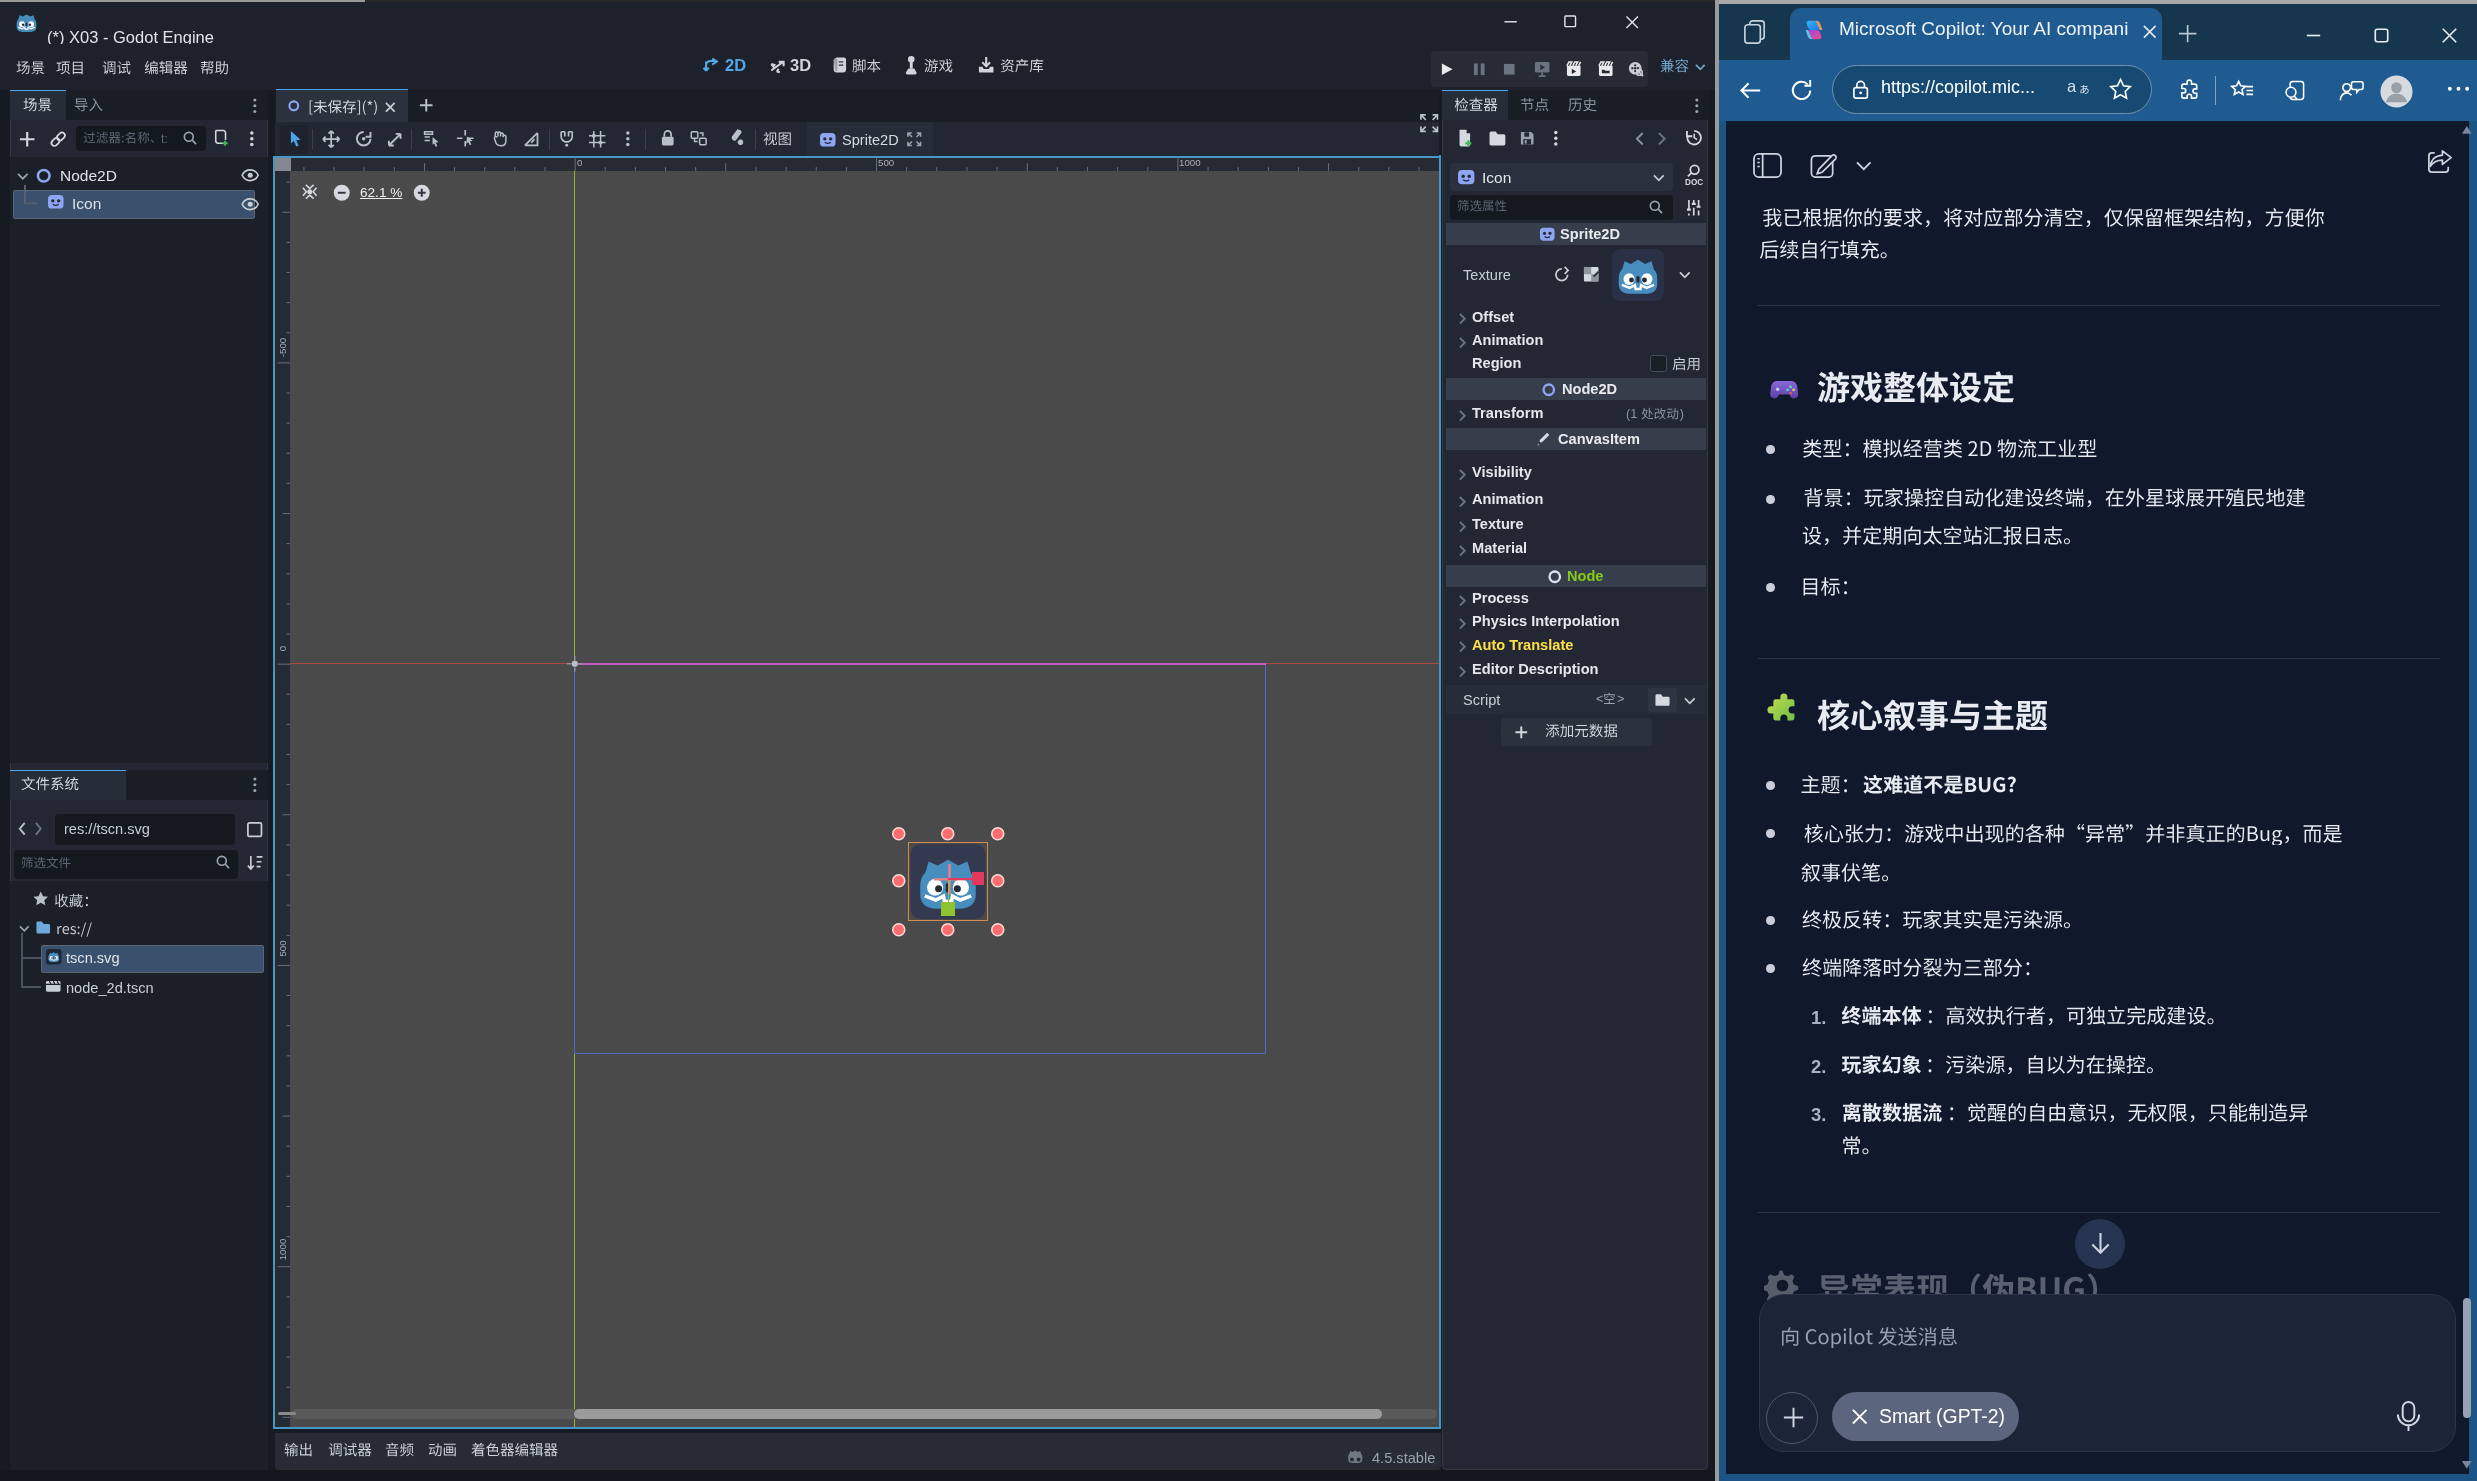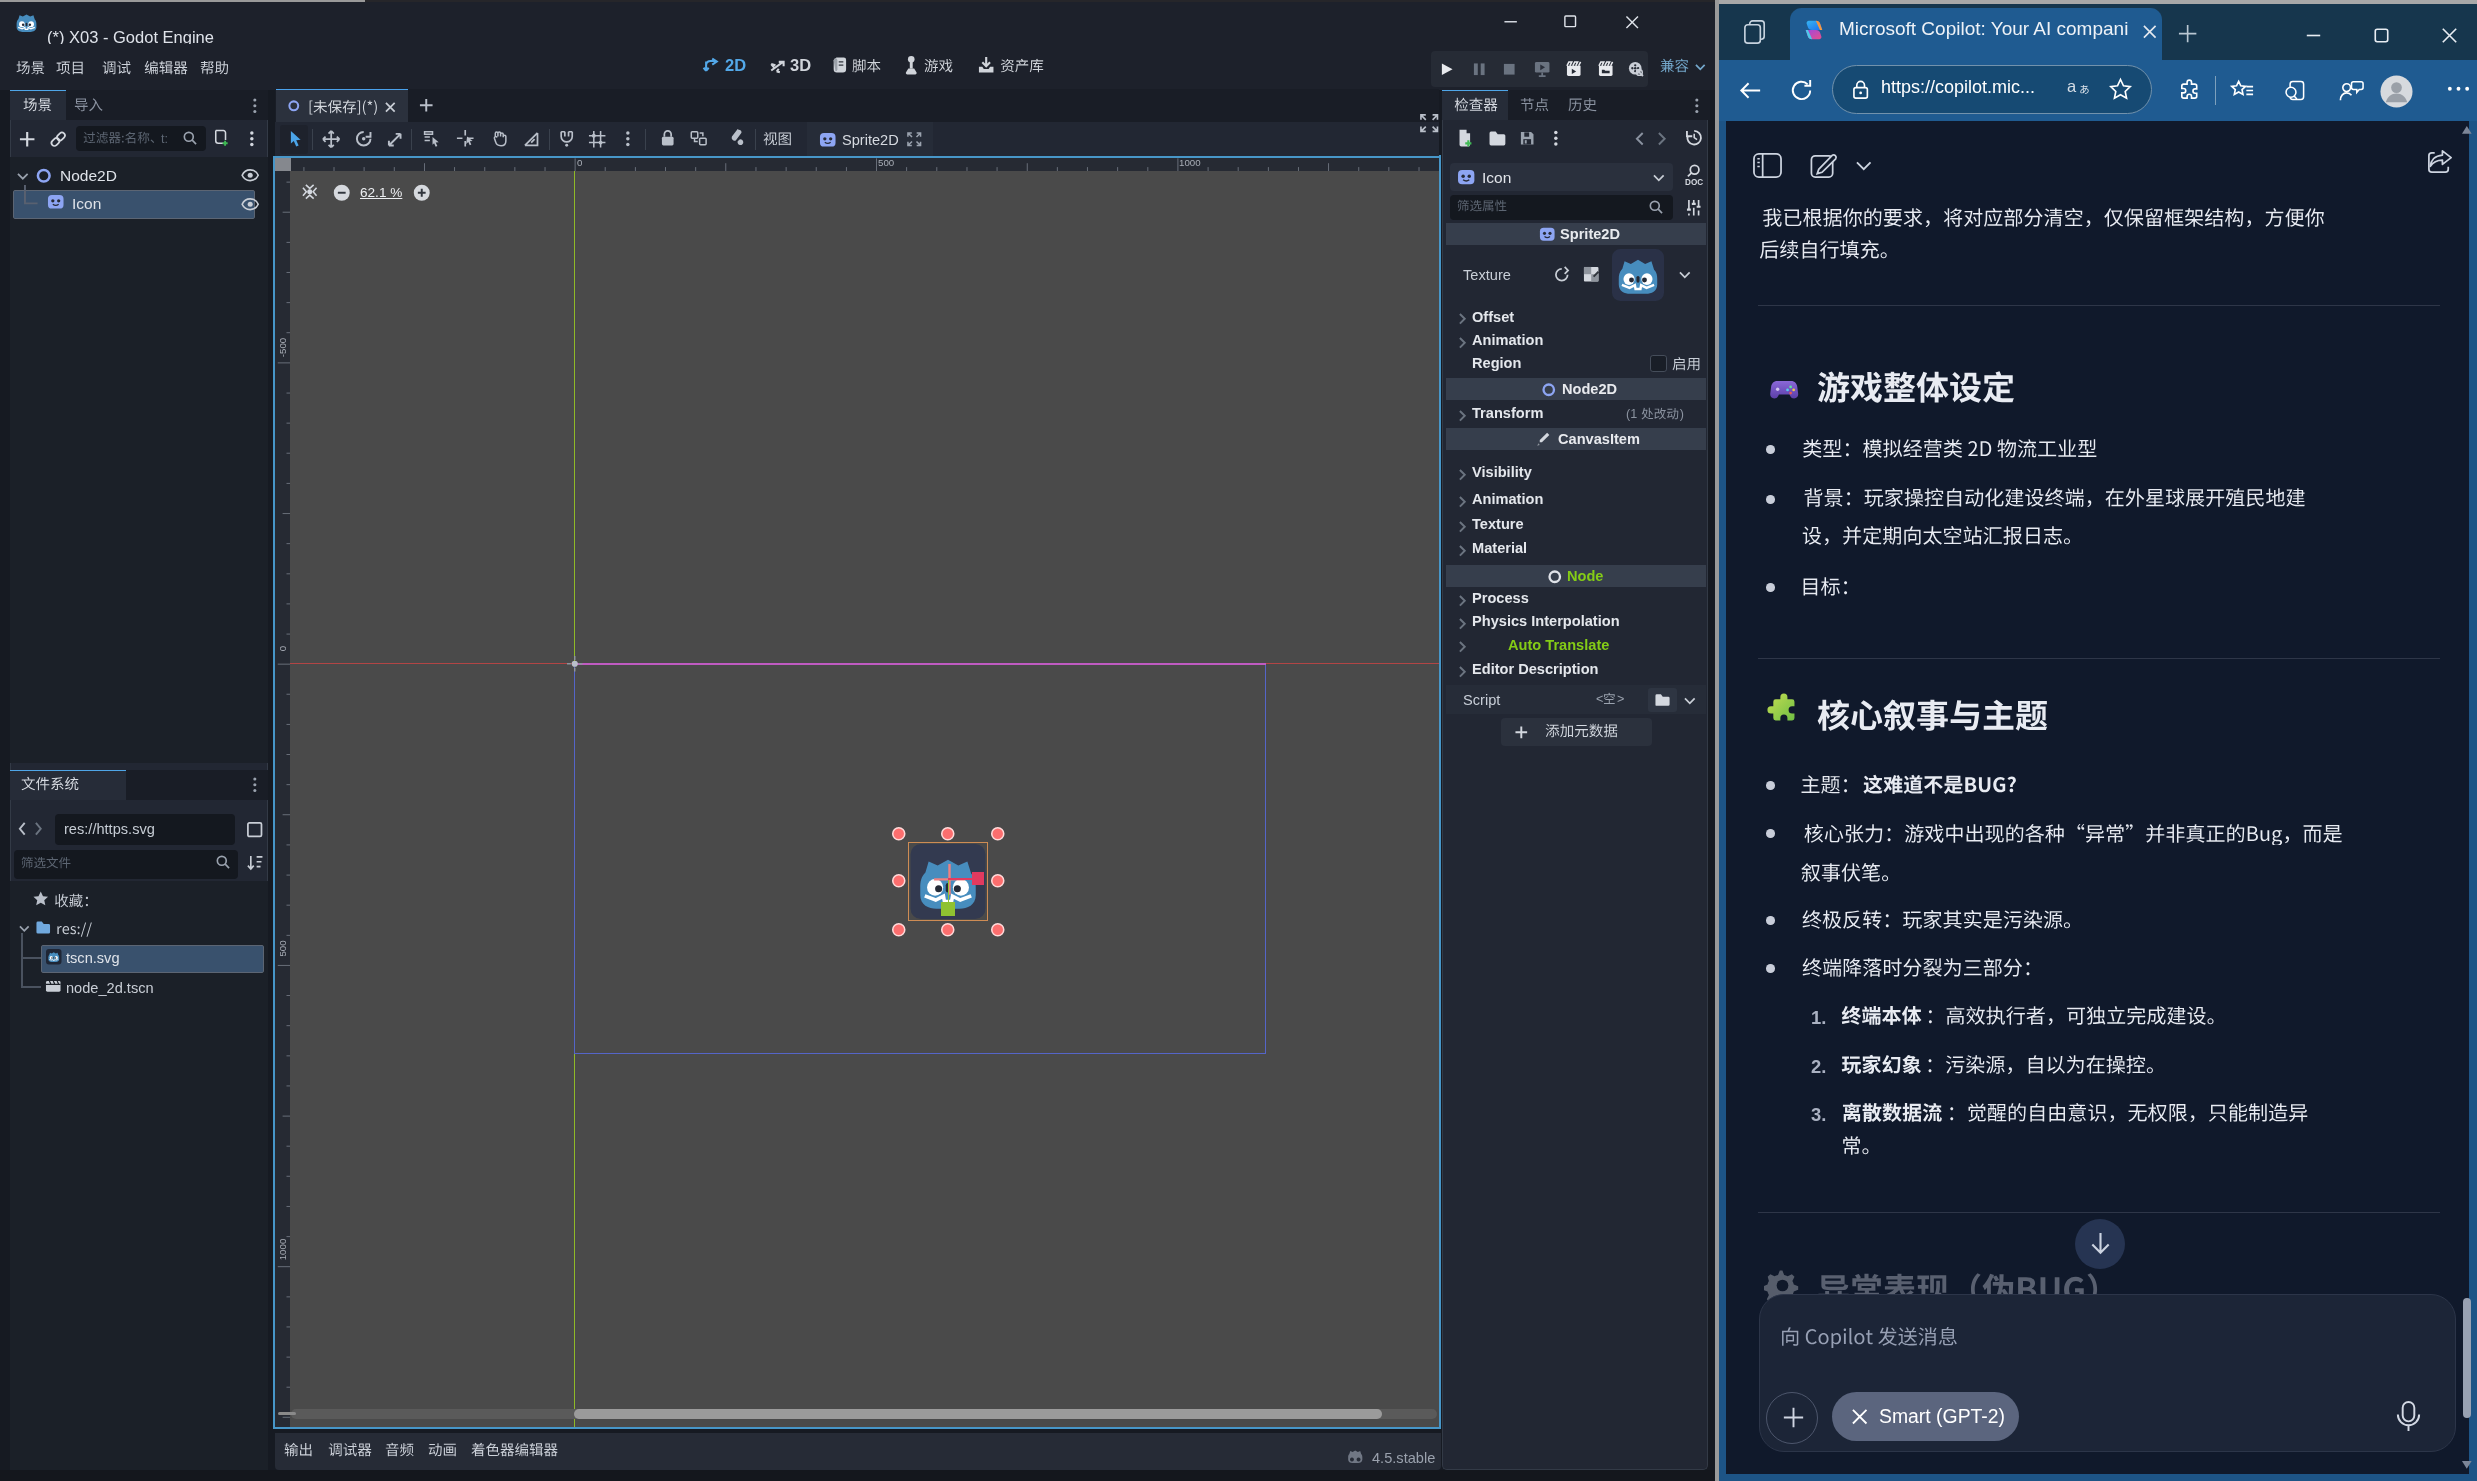--- a/index.html
+++ b/index.html
@@ -536,21 +536,21 @@
     <circle cx="5" cy="9" r="1.6" fill="#9aa2ae"></circle>
     <circle cx="5" cy="15" r="1.6" fill="#9aa2ae"></circle>
   </svg>
 <svg style="position:absolute;left:15.5px;top:820px" width="11.6" height="17.5" viewBox="0 0 12 18" fill="none">
     <path d="M9 3 L4 9 l5 6" stroke="#b9bfc9" stroke-width="2"></path>
   </svg>
 <svg style="position:absolute;left:33px;top:820px" width="11.6" height="17.5" viewBox="0 0 12 18" fill="none">
     <path d="M3 3 l5 6 -5 6" stroke="#6b7480" stroke-width="2"></path>
   </svg>
 <div style="position:absolute;left:55px;top:814px;width:180px;height:31px;background:#14181f;border-radius:3.9px"></div>
-<div style="position:absolute;left:64px;top:821px;font:400 14.6px 'Liberation Sans',sans-serif;color:#c6ccd4;white-space:pre;letter-spacing:normal;">res://https.svg</div>
+<div style="position:absolute;left:64px;top:821px;font:400 14.6px 'Liberation Sans',sans-serif;color:#c6ccd4;white-space:pre;letter-spacing:normal;">res://tscn.svg</div>
 <svg style="position:absolute;left:245px;top:820px" width="19.4" height="19.4" viewBox="0 0 20 20" fill="none">
     <rect x="3" y="3" width="14" height="14" rx="1.5" stroke="#c9ced6" stroke-width="1.8"></rect>
   </svg>
 <div style="position:absolute;left:13.6px;top:850px;width:224px;height:29px;background:#14181f;border-radius:3.9px"></div>
 <div style="position:absolute;left:21.3px;top:856px">
     <svg class="ct" width="51" height="14.6" viewBox="0 0 53 15">
       <g fill="#5d6673" transform="translate(0,11.7) scale(0.013000)">
         <use href="#r7B5B"></use>
         <use href="#r9009" x="1000"></use>
         <use href="#r6587" x="2000"></use>
@@ -1089,21 +1089,21 @@
     <path d="M3 2 l5 5 -5 5" stroke="#6b7480" stroke-width="2"></path>
   </svg>
 <div style="position:absolute;left:1472px;top:590px;font:700 14.6px 'Liberation Sans',sans-serif;color:#e4e7ec;white-space:pre;letter-spacing:normal;">Process</div>
 <svg style="position:absolute;left:1457px;top:617px" width="9.7" height="13.6" viewBox="0 0 10 14" fill="none">
     <path d="M3 2 l5 5 -5 5" stroke="#6b7480" stroke-width="2"></path>
   </svg>
 <div style="position:absolute;left:1472px;top:613px;font:700 14.6px 'Liberation Sans',sans-serif;color:#e4e7ec;white-space:pre;letter-spacing:normal;">Physics Interpolation</div>
 <svg style="position:absolute;left:1457px;top:640px" width="9.7" height="13.6" viewBox="0 0 10 14" fill="none">
     <path d="M3 2 l5 5 -5 5" stroke="#6b7480" stroke-width="2"></path>
   </svg>
-<div style="position:absolute;left:1508px;top:637px;font:700 14.6px 'Liberation Sans',sans-serif;color:#84cc16;white-space:pre;letter-spacing:normal;">Auto Translate</div>
+<div style="position:absolute;left:1472px;top:637px;font:700 14.6px 'Liberation Sans',sans-serif;color:#fde047;white-space:pre;letter-spacing:normal;">Auto Translate</div>
 <svg style="position:absolute;left:1457px;top:665px" width="9.7" height="13.6" viewBox="0 0 10 14" fill="none">
     <path d="M3 2 l5 5 -5 5" stroke="#6b7480" stroke-width="2"></path>
   </svg>
 <div style="position:absolute;left:1472px;top:661px;font:700 14.6px 'Liberation Sans',sans-serif;color:#e4e7ec;white-space:pre;letter-spacing:normal;">Editor Description</div>
 <div style="position:absolute;left:1446px;top:685px;width:260px;height:29px;background:#262c38"></div>
 <div style="position:absolute;left:1463px;top:692px;font:400 14.6px 'Liberation Sans',sans-serif;color:#c9cfd8;white-space:pre;letter-spacing:normal;">Script</div>
 <div style="position:absolute;left:1596px;top:692px;font:12.6px 'Liberation Sans',sans-serif;color:#9aa2ae;display:flex;align-items:center">&lt;<svg class="ct" width="13.6" height="14.6" viewBox="0 0 14 15">
       <g fill="#9aa2ae" transform="translate(0,11.7) scale(0.013000)">
         <use href="#r7A7A"></use>
       </g>

